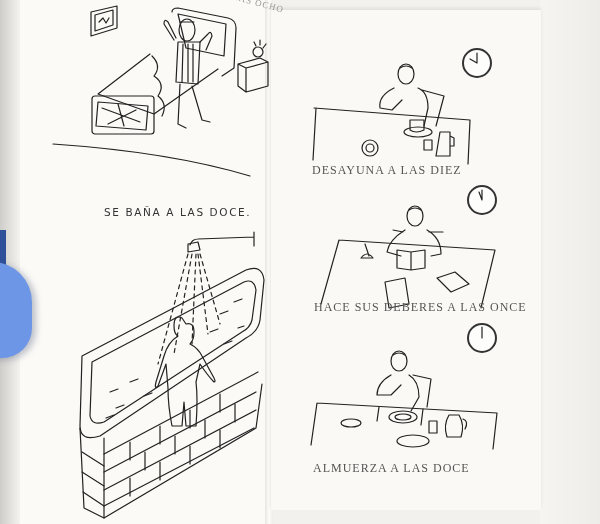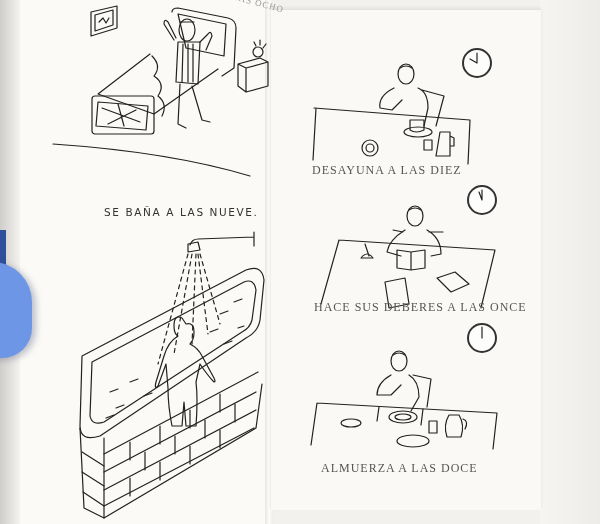--- a/index.html
+++ b/index.html
@@ -59,21 +59,21 @@
 
   <path d="M150,60 l22,-6 l8,4 l-22,6 z M150,60 l0,22 l8,6 l0,-24 M158,64 l0,24 l22,-6 l0,-24"></path>
   <circle cx="170" cy="48" r="5"></circle>
   <path d="M166,38 l2,4 M172,36 l0,5 M178,40 l-3,4"></path>
 </svg>
 
 <svg style="left:50px;top:140px;" width="220" height="40">
   <path d="M3,4 Q120,12 200,36" stroke-width="1"></path>
 </svg>
 
-<div class="hand-caption" style="left:104px;top:206px;">SE BAÑA A LAS NUEVE.</div>
+<div class="hand-caption" style="left:104px;top:206px;">SE BAÑA A LAS DOCE.</div>
 
 <svg style="left:70px;top:232px;" width="200" height="290">
 
   <path d="M184,0 l0,14 M184,5 l-56,2 q-6,0 -8,6"></path>
   <path d="M118,12 l10,-2 l2,8 l-12,2 z"></path>
 
   <path d="M118,22 l-30,110 M122,22 l-18,100 M126,22 l-4,90 M128,22 l10,80 M130,22 l20,70" stroke-dasharray="4 4" stroke-width="0.9"></path>
 
   <path d="M112,86 q-8,-4 -8,8 q0,8 4,10 q-10,6 -14,20 l-8,26 q-2,8 2,4 l8,-22 l2,24 q0,18 4,38 l10,0 l2,-24 l2,24 l10,0 q2,-28 0,-44 l4,-18 q8,12 14,18 q2,0 0,-4 l-12,-22 q-4,-8 -12,-12 q4,-4 4,-12 q0,-10 -8,-8 z"></path>
 
@@ -133,13 +133,13 @@
   <path d="M78,30 q-14,8 -14,20 l14,0 l10,-10 M96,30 q10,6 10,22 l-8,14 M100,30 l18,4 l-4,28"></path>
   <path d="M4,58 L184,68 L180,104 M4,58 L-2,100"></path>
   <ellipse cx="90" cy="72" rx="14" ry="6"></ellipse>
   <ellipse cx="90" cy="72" rx="8" ry="3"></ellipse>
   <path d="M66,62 l-2,14 M110,64 l-2,16"></path>
   <ellipse cx="38" cy="78" rx="10" ry="4"></ellipse>
   <ellipse cx="100" cy="96" rx="16" ry="6"></ellipse>
   <rect x="116" y="76" width="8" height="12"></rect>
   <path d="M136,70 q-6,10 -2,22 l14,0 q4,-12 -2,-22 z M150,74 q6,2 2,10"></path>
 </svg>
-<div class="caption" style="left:321px;top:461px;">ALMUERZA A LAS DOCE</div>
+<div class="caption" style="left:313px;top:461px;">ALMUERZA A LAS DOCE</div>
 
 </body></html>

